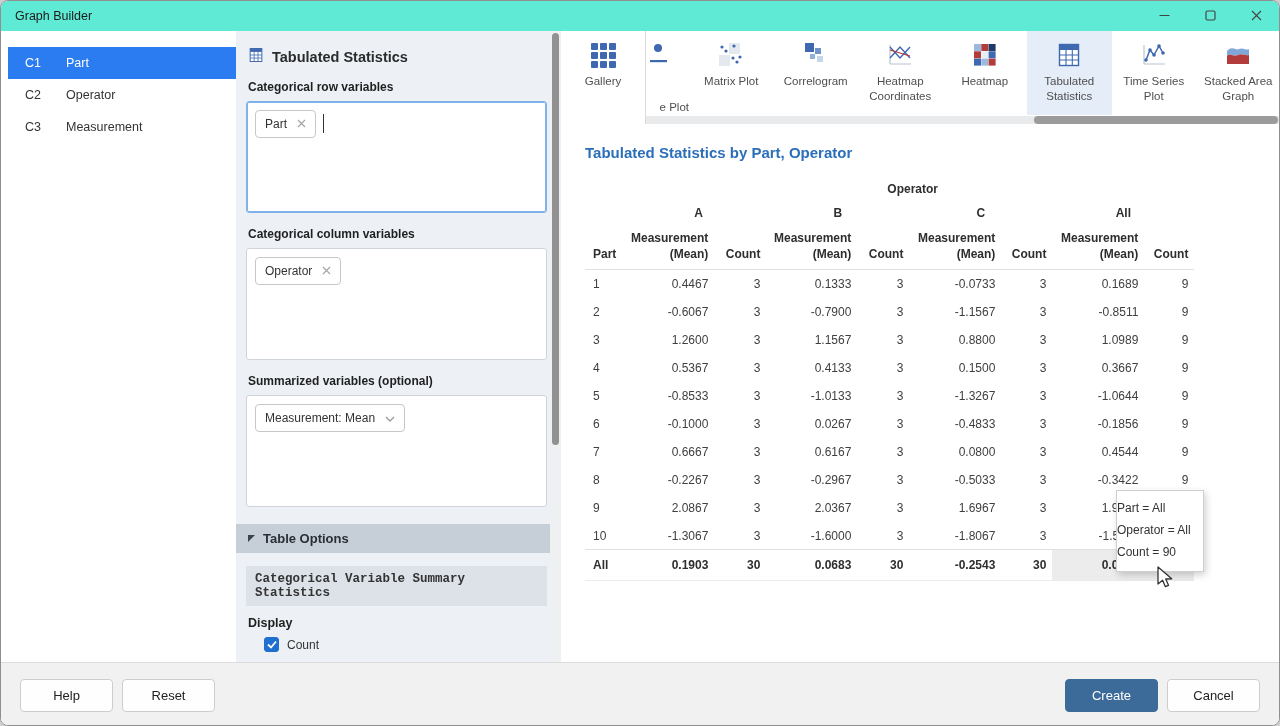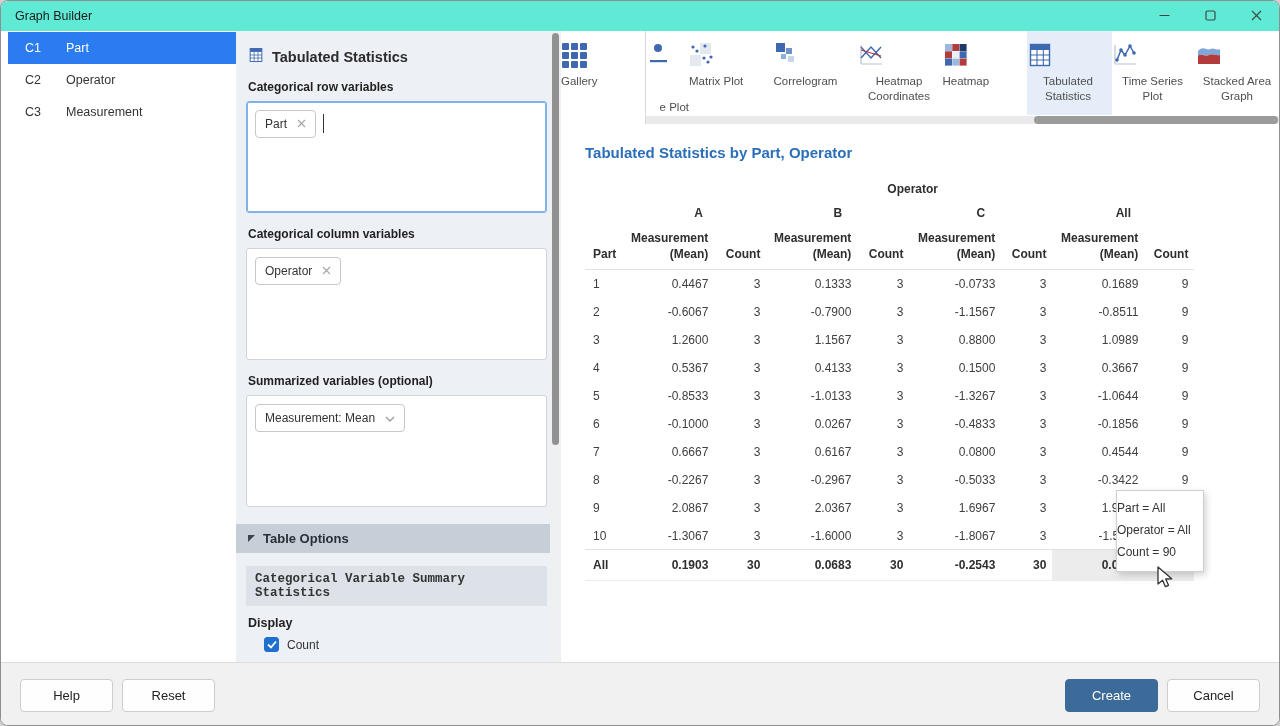--- a/index.html
+++ b/index.html
@@ -11,21 +11,21 @@
   
   .titlebar { height:30px; background:#5eead4; display:flex; align-items:center; }
   .tb-title { font-size:12.5px; color:#1b1b1b; padding-left:14px; }
   .win-controls { margin-left:auto; display:flex; height:100%; }
   .win-btn { width:46px; height:100%; display:flex; align-items:center; justify-content:center; }
 
   
   .content-row { display:flex; height:631px; background:#fff; }
 
   
-  .sidebar { width:235px; flex:none; background:#fff; padding-top:1px; }
+  .sidebar { width:235px; flex:none; background:#fff; padding-top:16px; }
   .side-row { height:32px; display:flex; align-items:center; font-size:12.5px; color:#333;
               margin-left:7px; cursor:pointer; }
   .side-row.selected { background:#2b7cf0; color:#fff; }
   .side-row .cid { width:58px; padding-left:17px; }
 
   
   .mid-panel { width:325px; flex:none; background:#edf1f6; position:relative; overflow:hidden;
                padding:0 14px 0 10px; }
   .mp-header { display:flex; align-items:center; gap:8px; margin:16px 0 0 2px;
                font-weight:bold; font-size:14.5px; color:#2b2b2b; }
@@ -44,21 +44,21 @@
   .cb-row { display:flex; align-items:center; gap:8px; margin:0 0 10px 18px; font-size:12px; color:#333; cursor:pointer; }
   .cb { width:15px; height:15px; border-radius:3px; border:1px solid #8a8a8a; background:#fff;
         display:flex; align-items:center; justify-content:center; flex:none; }
   .cb.checked { background:#1f6fd0; border-color:#1f6fd0; }
   .mp-scroll { position:absolute; top:0; right:0; width:11px; height:100%; background:#eef0f2; }
   .mp-thumb { position:absolute; top:2px; right:2px; width:7px; height:412px; background:#919191; border-radius:4px; }
 
   
   .right-area { flex:1; position:relative; background:#fff; }
   .g-items { display:flex; height:84px; }
-  .g-item { width:84.5px; flex:none; display:flex; flex-direction:column; align-items:flex-start;
+  .g-item { width:84.5px; flex:none; display:flex; flex-direction:column; align-items:center;
             padding-top:9px; cursor:pointer; }
   .g-item.pinned { width:85px; height:93px; border-right:1px solid #d9d9d9; background:#fff; }
   .g-item.selected { background:#e4edf8; }
   .g-item.clipped { width:43px; overflow:hidden; align-items:flex-end;gap:28px; }
   .g-icon { height:30px; display:flex; align-items:center; justify-content:center; }
   .g-label { font-size:11.5px; color:#4f4f4f; text-align:center; line-height:1.3; margin-top:4px;
              max-width:82px; }
   .g-scrollbar { position:absolute; top:85px; left:85px; right:0; height:8px; background:#e9eaeb; }
   .g-thumb { position:absolute; top:0; left:388px; width:244px; height:8px; background:#9b9b9b; border-radius:4px; }
 

